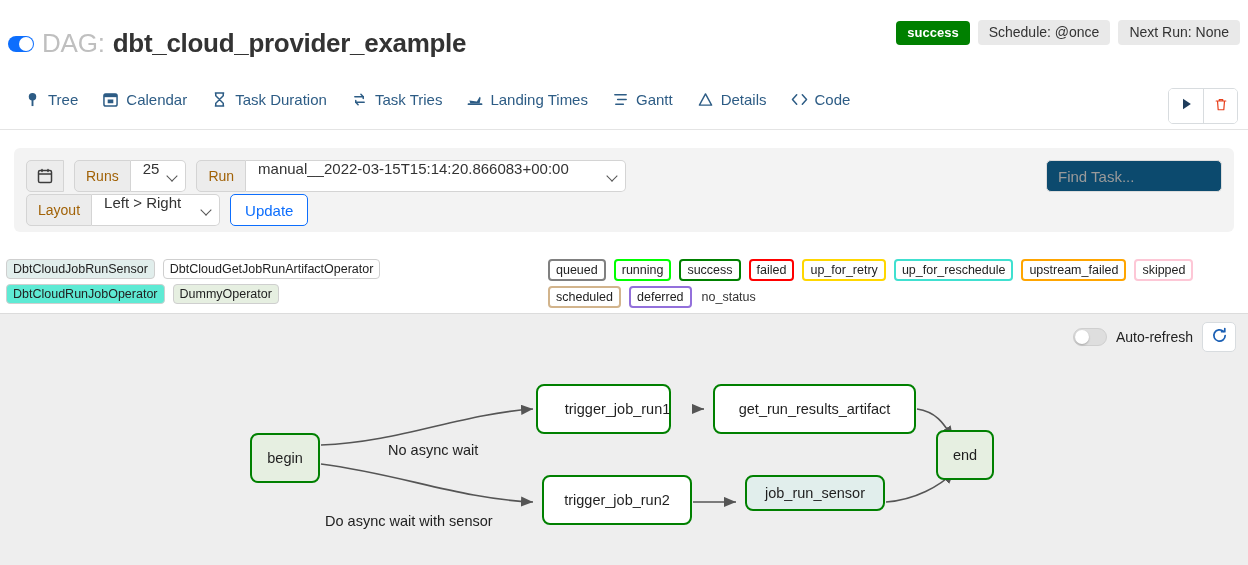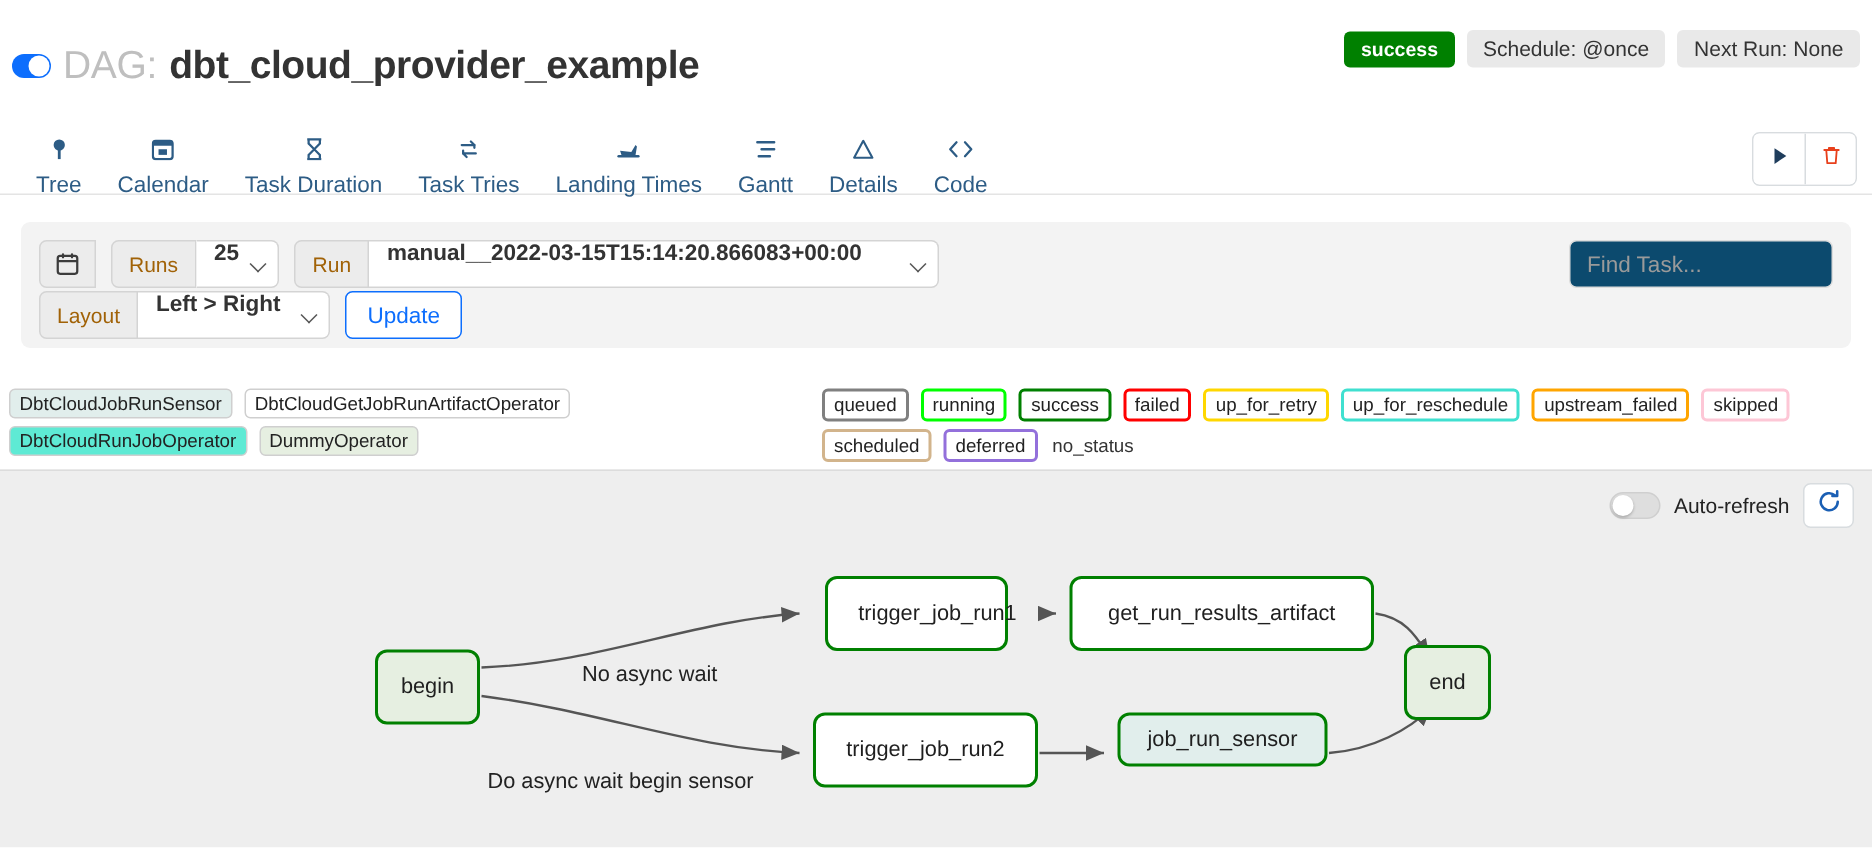--- a/index.html
+++ b/index.html
@@ -50,21 +50,21 @@
 
   
   .tabbar {
     position: absolute; left: 0; top: 82px; width: 1248px; height: 48px;
     border-bottom: 1px solid #e4e4e4;
   }
   .tabs { position: absolute; left: 12px; top: 0; display: flex; align-items: center; gap: 0; }
   .tab {
     display: flex; align-items: center; gap: 7px;
     padding: 9px 12px; border-radius: 6px; cursor: pointer;
-    color: #2d5c85; font-size: 15px; white-space: nowrap; flex-direction: column;
+    color: #2d5c85; font-size: 15px; white-space: nowrap;
   }
   .tab.active { background: #36648b; color: #fff; font-weight: 600; }
   .tab .ic { display: inline-flex; width: 17px; height: 17px; align-items: center; justify-content: center; }
   .tab .ic svg { display: block; }
 
   .header-actions {
     position: absolute; right: 10px; top: 6px;
     display: flex; border: 1px solid #d8dcdf; border-radius: 5px; overflow: hidden;
     background: #fff;
   }
@@ -91,21 +91,21 @@
   }
   .iaddon.icon-only { padding: 0 10px; }
   .ifield {
     background: #fff; border: 1px solid #d4d4d4; border-left: none; color: #333;
     font-size: 15px; padding: 0 12px; display: flex; align-items: center;
     height: 32px; border-radius: 0 5px 5px 0; white-space: nowrap;
   }
   .isel {
     background: #fff; border: 1px solid #d4d4d4; border-left: none; color: #333;
     font-size: 15px; padding: 0 26px 16px 12px; display: flex; align-items: center;
-    height: 32px; border-radius: 0 5px 5px 0; position: relative; white-space: nowrap; font-weight: bold;
+    height: 32px; border-radius: 0 5px 5px 0; position: relative; white-space: nowrap;
   }
   .isel::after {
     content: ""; position: absolute; right: 9px; top: 13px;
     width: 7px; height: 7px; border-right: 1.6px solid #555; border-bottom: 1.6px solid #555;
     transform: rotate(45deg); margin-top: -2px;
   }
   .btn-update {
     background: #fff; border: 1px solid #0d6efd; color: #0d6efd;
     font-size: 15px; padding: 0 14px; height: 32px; border-radius: 5px;
     display: flex; align-items: center; cursor: pointer;
@@ -380,25 +380,25 @@
 
       <path d="M917,95 C938,98 945,112 953,124" fill="none" stroke="#555" stroke-width="1.6" marker-end="url(#arrow)"></path>
 
       <path d="M693,188 L736,188" fill="none" stroke="#555" stroke-width="1.6" marker-end="url(#arrow)"></path>
 
       <path d="M886,188 C915,186 940,172 954,158" fill="none" stroke="#555" stroke-width="1.6" marker-end="url(#arrow)"></path>
     </svg>
 
     <div id="graph-nodes">
         <div class="node dummy" style="left: 250px; top: 119px; width: 70px; height: 50px;">begin</div>
-        <div class="node" style="left: 550px; top: 70px; width: 122px; height: 50px; padding-left: 28px;">trigger_job_run1</div>
+        <div class="node" style="left: 536px; top: 70px; width: 135px; height: 50px; padding-left: 28px;">trigger_job_run1</div>
         <div class="node" style="left: 713px; top: 70px; width: 203px; height: 50px;">get_run_results_artifact</div>
         <div class="node" style="left: 542px; top: 161px; width: 150px; height: 50px;">trigger_job_run2</div>
         <div class="node sensor" style="left: 745px; top: 161px; width: 140px; height: 36px;">job_run_sensor</div>
         <div class="node dummy" style="left: 936px; top: 116px; width: 58px; height: 50px;">end</div>
       </div>
     <div id="graph-edge-labels">
         <div class="edge-label" style="left: 388px; top: 107px; margin-top: 21px;">No async wait</div>
-        <div class="edge-label" style="left: 325px; top: 199px;">Do async wait begin sensor</div>
+        <div class="edge-label" style="left: 325px; top: 199px;">Do async wait with sensor</div>
       </div>
   </div>
 
 </div>
 
 </body></html>

